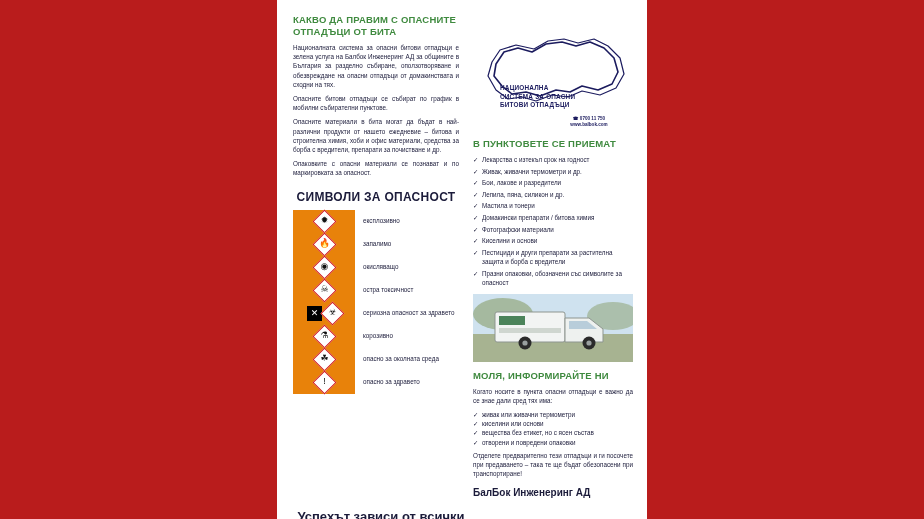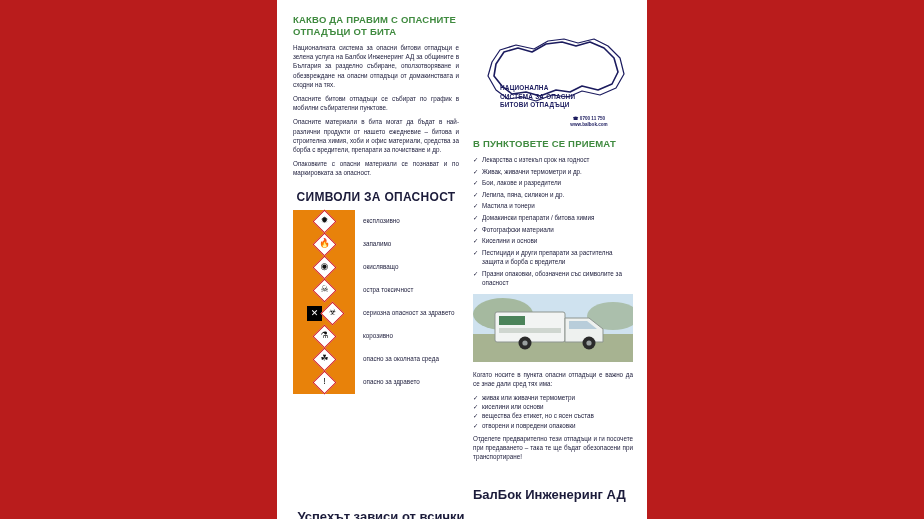--- a/index.html
+++ b/index.html
@@ -202,21 +202,21 @@
     color: #1b1b3a;
     font-size: 13px;
     font-weight: bold;
   }
   .footer-right {
     position: absolute;
     left: 196px;
     top: 487px;
     width: 160px;
     color: #1b1b3a;
-    font-size: 13px;
+    font-size: 10px;
     font-weight: bold;
   }
 </style>
 </head>
 <body>
 
 <div id="page">
   <div class="sheet">
 
     <div class="col-left">
@@ -340,20 +340,21 @@
           <rect x="26" y="34" width="62" height="5" fill="#cfd6d0"></rect>
           <path d="M92,24 L116,24 L130,35 L130,48 L92,48 Z" fill="#eef1ef" stroke="#8d958f" stroke-width="1"></path>
           <path d="M96,27 L114,27 L124,35 L96,35 Z" fill="#b8cdda"></path>
           <circle cx="52" cy="49" r="6.5" fill="#2b2b2b"></circle>
           <circle cx="52" cy="49" r="2.6" fill="#9aa0a0"></circle>
           <circle cx="116" cy="49" r="6.5" fill="#2b2b2b"></circle>
           <circle cx="116" cy="49" r="2.6" fill="#9aa0a0"></circle>
         </svg>
       </div>
 
+      <h2 class="heading">МОЛЯ, ИНФОРМИРАЙТЕ НИ</h2>
       <p class="body-text">Когато носите в пункта опасни отпадъци е важно да се знае дали сред тях има:</p>
       <ul class="inform-list">
         <li><span class="tick">✓</span><span>живак или живачни термометри</span></li>
         <li><span class="tick">✓</span><span>киселини или основи</span></li>
         <li><span class="tick">✓</span><span>вещества без етикет, но с ясен състав</span></li>
         <li><span class="tick">✓</span><span>отворени и повредени опаковки</span></li>
       </ul>
       <p class="body-text">Отделете предварително тези отпадъци и ги посочете при предаването – така те ще бъдат обезопасени при транспортиране!</p>
     </div>
 

